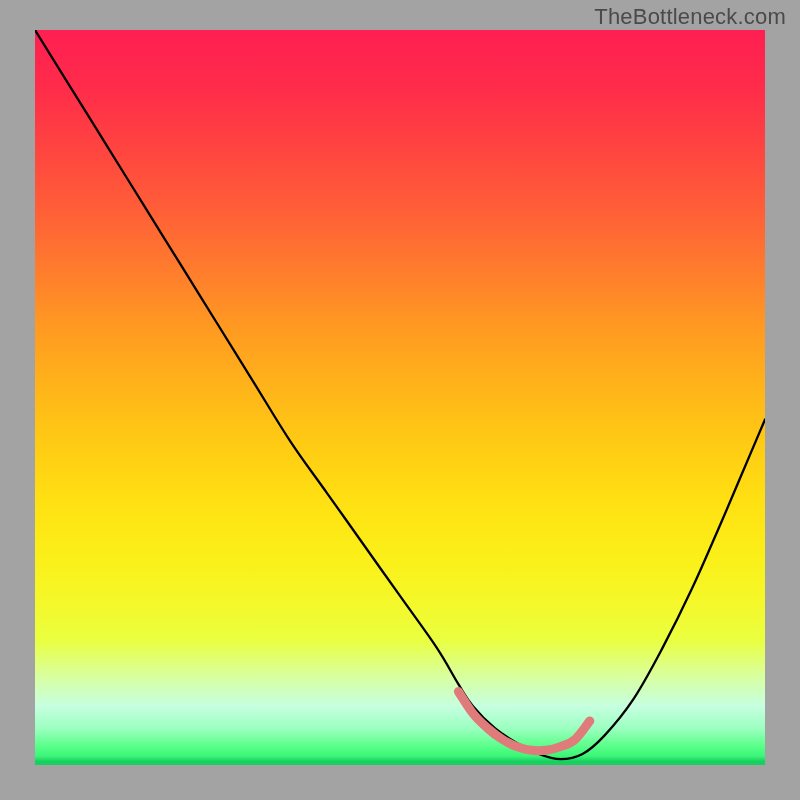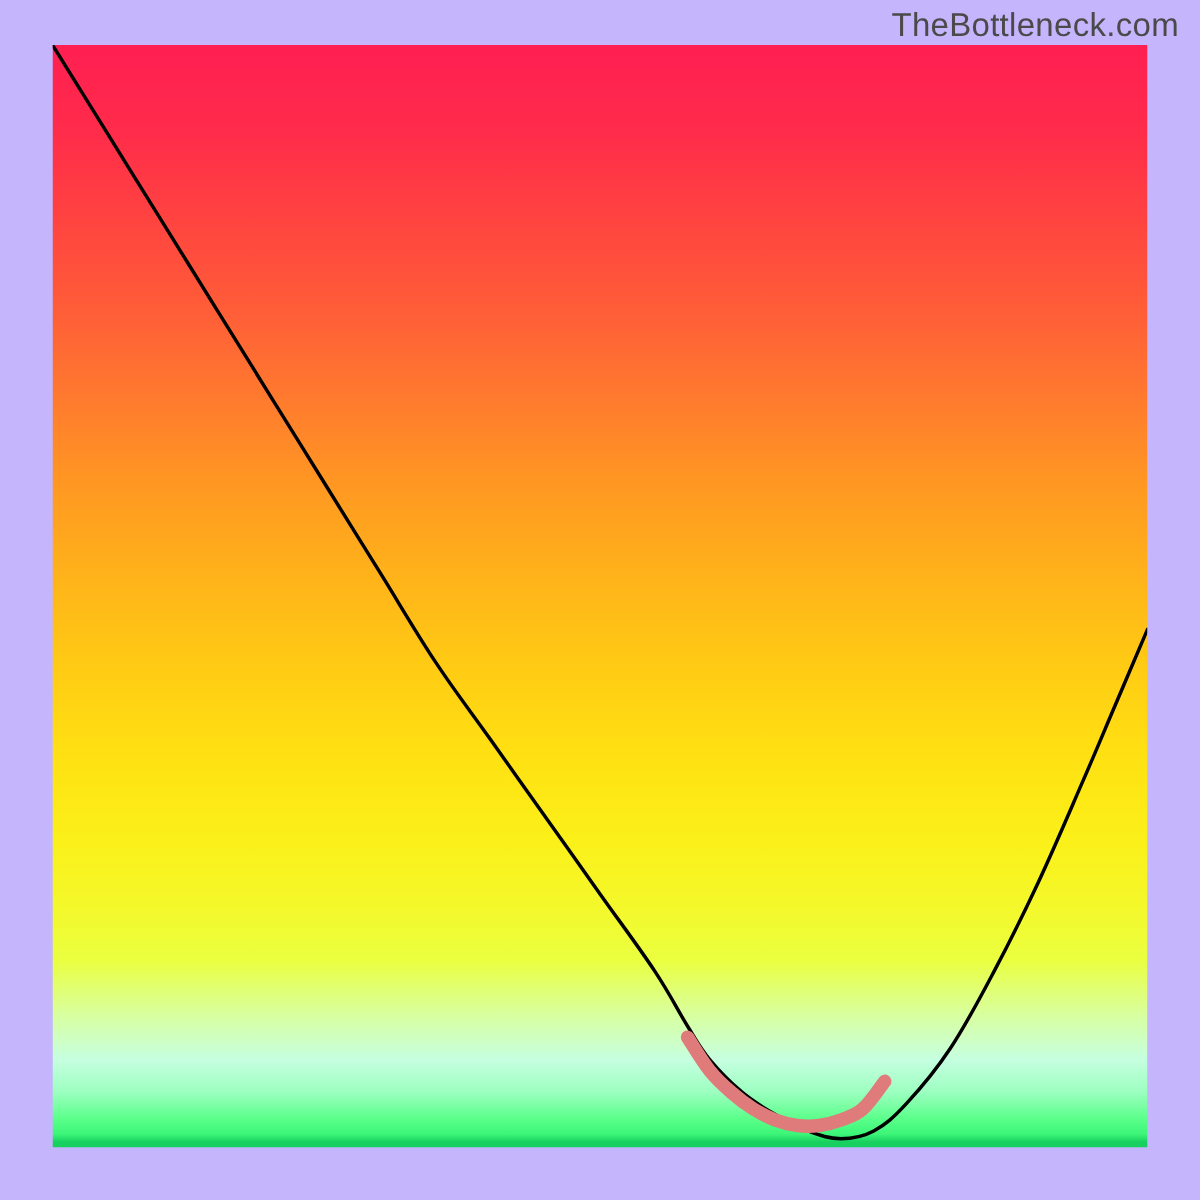--- a/index.html
+++ b/index.html
@@ -8,21 +8,21 @@
     width: 800px;
     height: 800px;
     background: #000;
     font-family: Arial, Helvetica, sans-serif;
     overflow: hidden;
   }
   .frame {
     position: relative;
     width: 800px;
     height: 800px;
-    background: #c4b5fd;
+    background: #a3a3a3;
   }
   .watermark {
     position: absolute;
     top: 4px;
     right: 14px;
     color: #4a4a4a;
     font-size: 22px;
     letter-spacing: 0.2px;
     font-weight: 400;
     z-index: 5;

